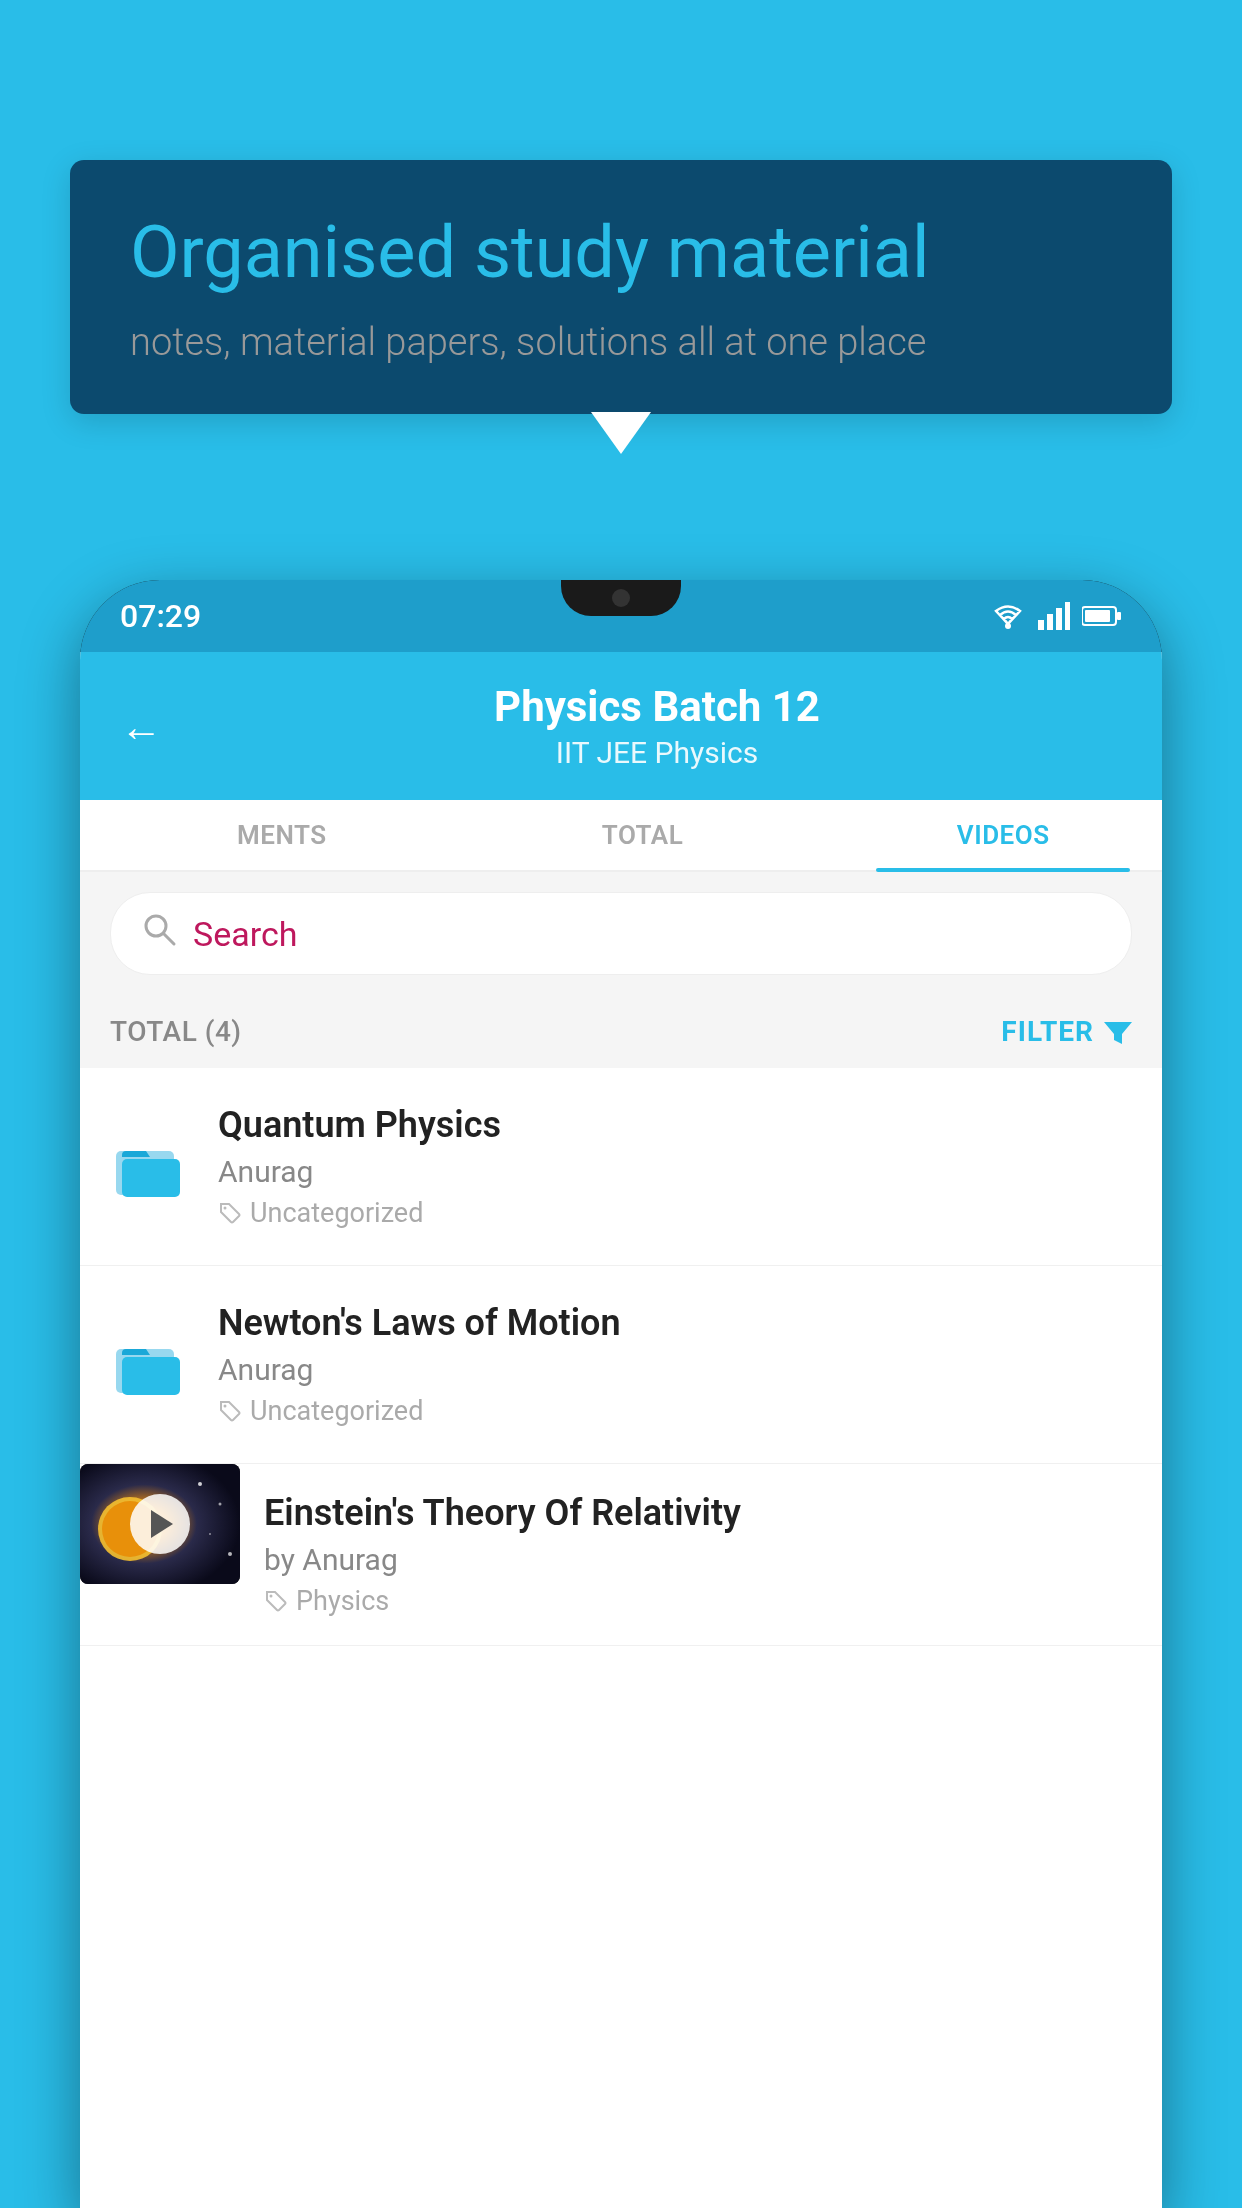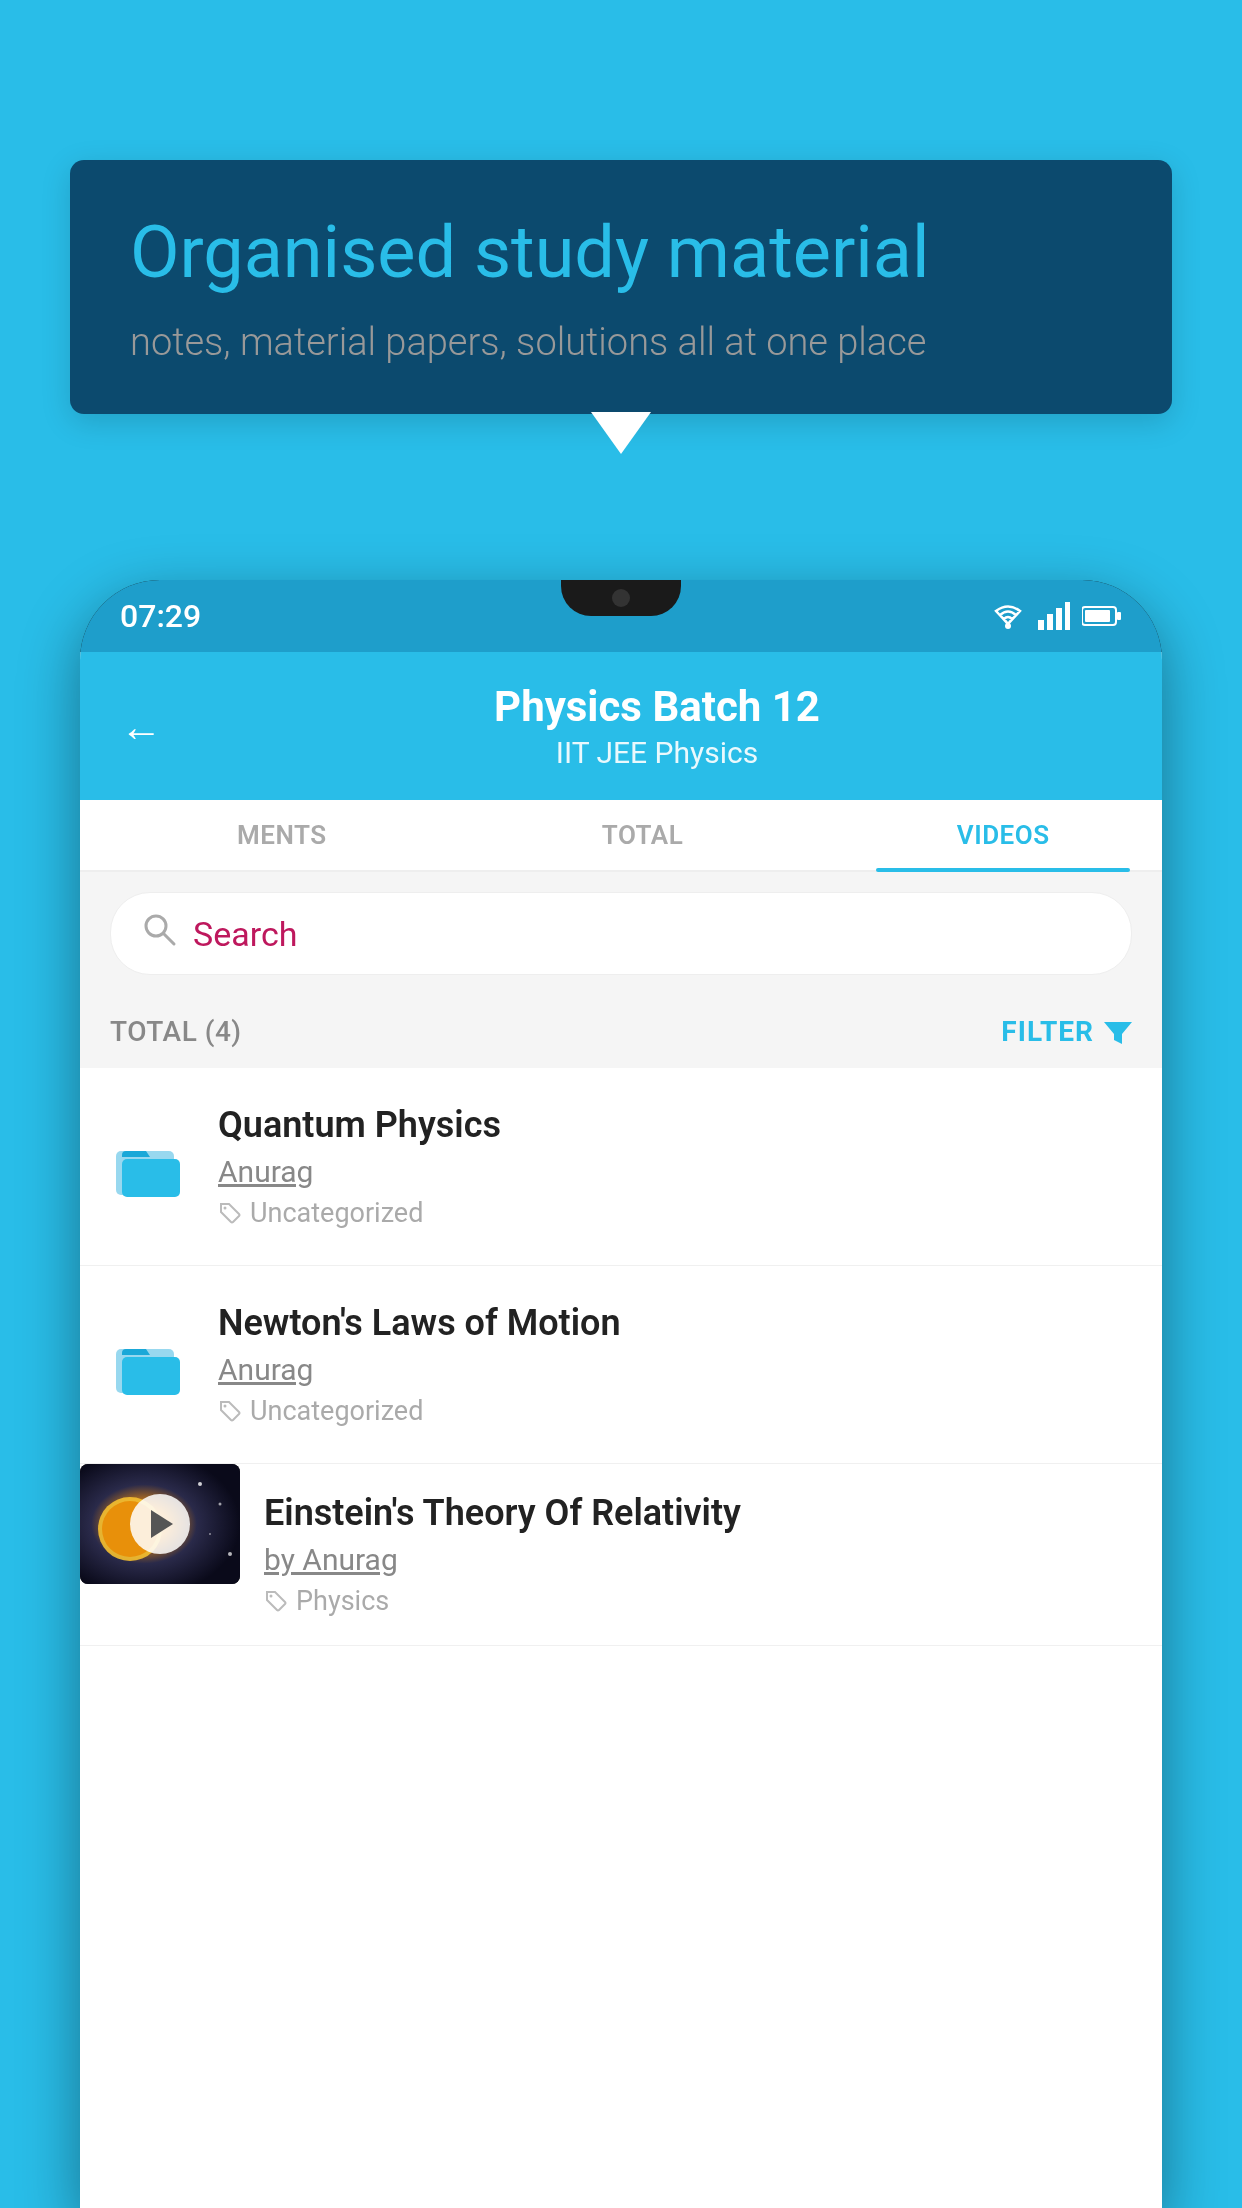--- a/index.html
+++ b/index.html
@@ -279,21 +279,20 @@
       font-size: 36px;
       font-weight: 600;
       color: #222;
       margin-bottom: 8px;
     }
 
     .video-author {
       font-size: 30px;
       color: #888;
       margin-bottom: 8px;
-      text-decoration: underline;
     }
 
     .video-tag {
       display: flex;
       align-items: center;
       gap: 8px;
       color: #aaa;
       font-size: 27px;
     }
 

